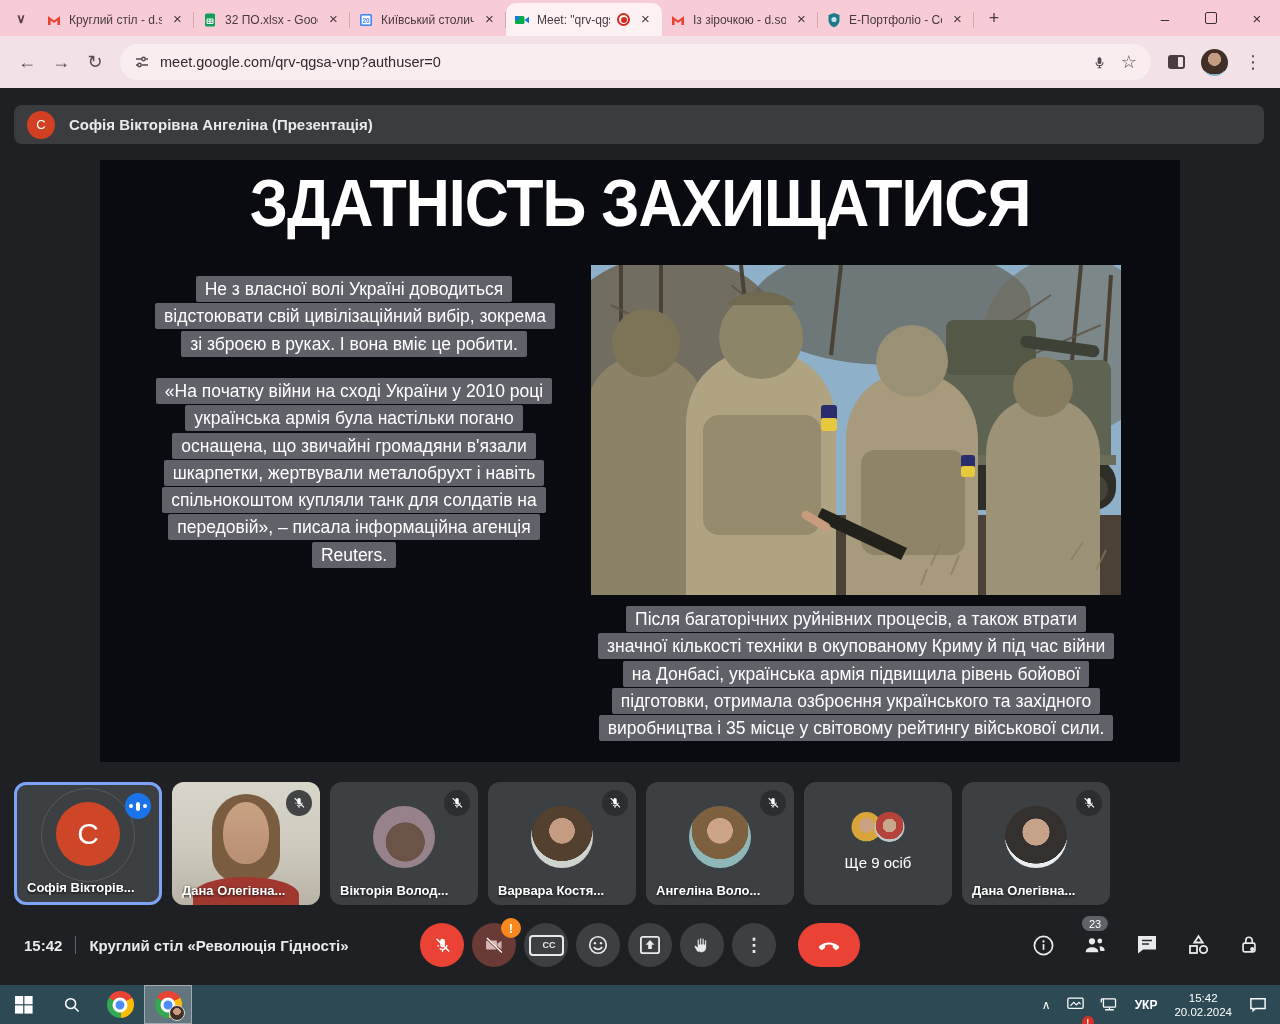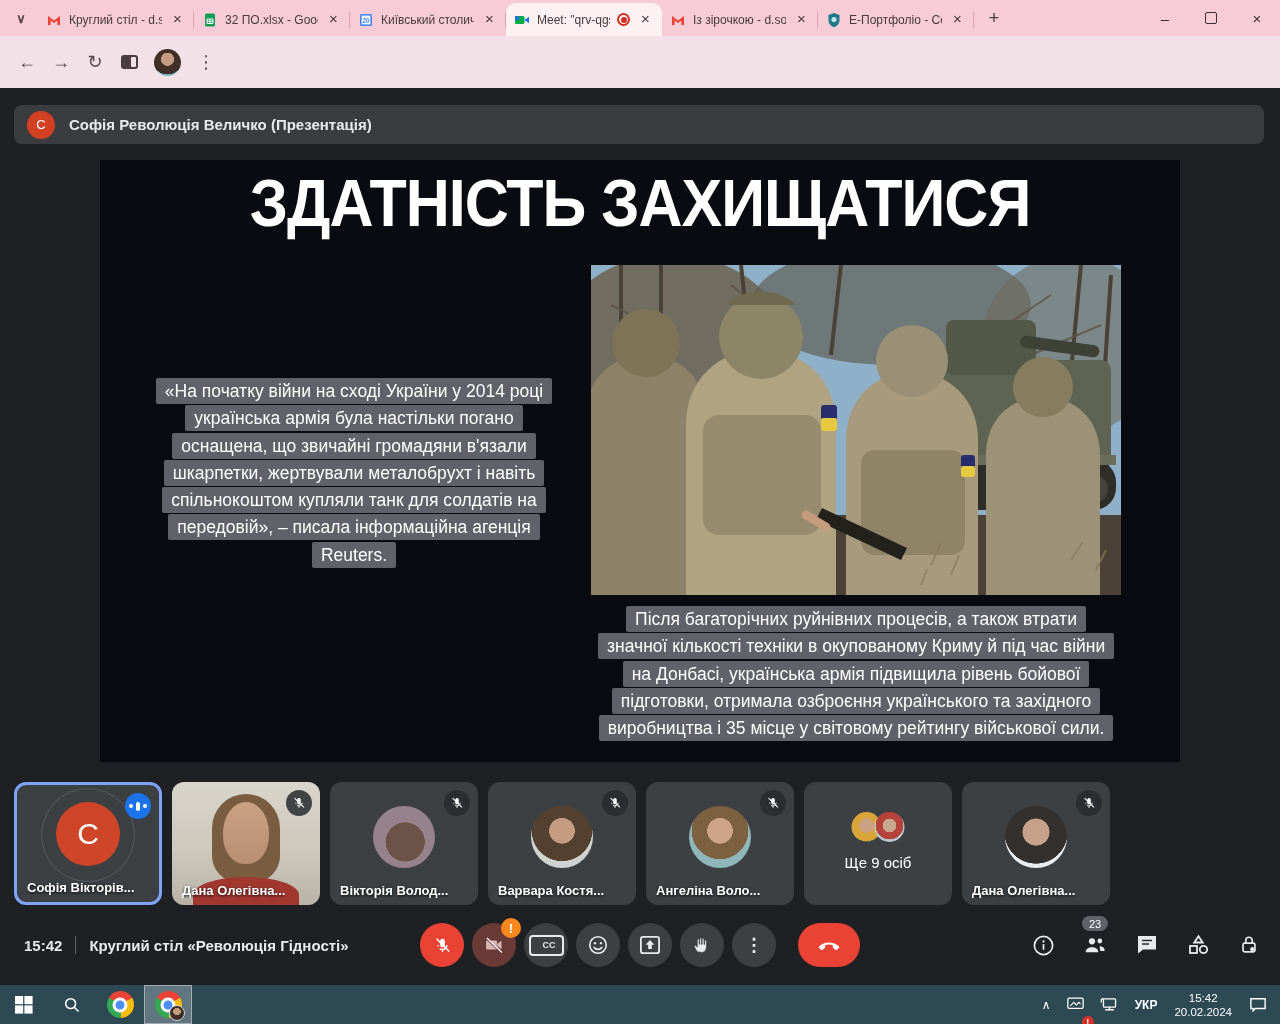--- a/index.html
+++ b/index.html
@@ -208,38 +208,56 @@
           <span class="maxbox"></span>
         </div>
       <div class="wbtn">×</div>
     </div>
   </div>
 
   <div class="toolbar">
     <div class="navbtn">←</div>
     <div class="navbtn">→</div>
     <div class="navbtn">↻</div>
+    <div class="urlpill">
+      <svg width="16" height="16" viewBox="0 0 16 16">
+          <g stroke="#584a50" stroke-width="1.5" fill="none">
+            <path d="M2 5h6M12 5h2M2 11h2M8 11h6"></path>
+            <circle cx="9.5" cy="5" r="1.7"></circle>
+            <circle cx="5.5" cy="11" r="1.7"></circle>
+          </g>
+        </svg>
+      <span class="urltext">meet.google.com/qrv-qgsa-vnp?authuser=0</span>
+      <span class="pillicons">
+        <svg width="15" height="15" viewBox="0 0 24 24">
+            <path fill="#584a50" d="M12 14.5a3 3 0 0 0 3-3v-5a3 3 0 0 0-6 0v5a3 3 0 0 0 3 3z"></path>
+            <path fill="none" stroke="#584a50" stroke-width="1.7" d="M6.5 11.5a5.5 5.5 0 0 0 11 0M12 17v3.5M9 20.5h6"></path>
+          </svg>
+        <span class="star">☆</span>
+      </span>
+    </div>
     <div class="navbtn">
         <span class="sidepanel"></span>
       </div>
     <div class="bavatar"></div>
     <div class="navbtn">⋮</div>
   </div>
 
   <div class="meet">
 
     <div class="banner">
       <span class="binit">С</span>
-      <span class="btitle">Софія Революція Величко (Презентація)</span>
+      <span class="btitle">Софія Вікторівна Ангеліна (Презентація)</span>
     </div>
 
     <div class="slide">
       <div class="stitle">ЗДАТНІСТЬ ЗАХИЩАТИСЯ</div>
 
-      <div class="tblock b2"><span class="hl">«На початку війни на сході України у 2014 році українська армія була настільки погано оснащена, що звичайні громадяни в'язали шкарпетки, жертвували металобрухт і навіть спільнокоштом купляли танк для солдатів на передовій», – писала інформаційна агенція Reuters.</span></div>
+      <div class="tblock b1"><span class="hl">Не з власної волі Україні доводиться відстоювати свій цивілізаційний вибір, зокрема зі зброєю в руках. І вона вміє це робити.</span></div>
+      <div class="tblock b2"><span class="hl">«На початку війни на сході України у 2010 році українська армія була настільки погано оснащена, що звичайні громадяни в'язали шкарпетки, жертвували металобрухт і навіть спільнокоштом купляли танк для солдатів на передовій», – писала інформаційна агенція Reuters.</span></div>
       <div class="tblock b3"><span class="hl">Після багаторічних руйнівних процесів, а також втрати значної кількості техніки в окупованому Криму й під час війни на Донбасі, українська армія підвищила рівень бойової підготовки, отримала озброєння українського та західного виробництва і 35 місце у світовому рейтингу військової сили.</span></div>
 
       <svg class="photo" viewBox="0 0 530 330" preserveAspectRatio="none">
         <rect width="530" height="330" fill="#8fb0c9"></rect>
         <rect y="250" width="530" height="80" fill="#4b4136"></rect>
         <g opacity="0.85">
           <ellipse cx="80" cy="70" rx="110" ry="80" fill="#6e6250"></ellipse>
           <ellipse cx="300" cy="40" rx="140" ry="60" fill="#5a5243" opacity="0.7"></ellipse>
           <ellipse cx="480" cy="80" rx="90" ry="90" fill="#6b5f4c" opacity="0.6"></ellipse>
         </g>

